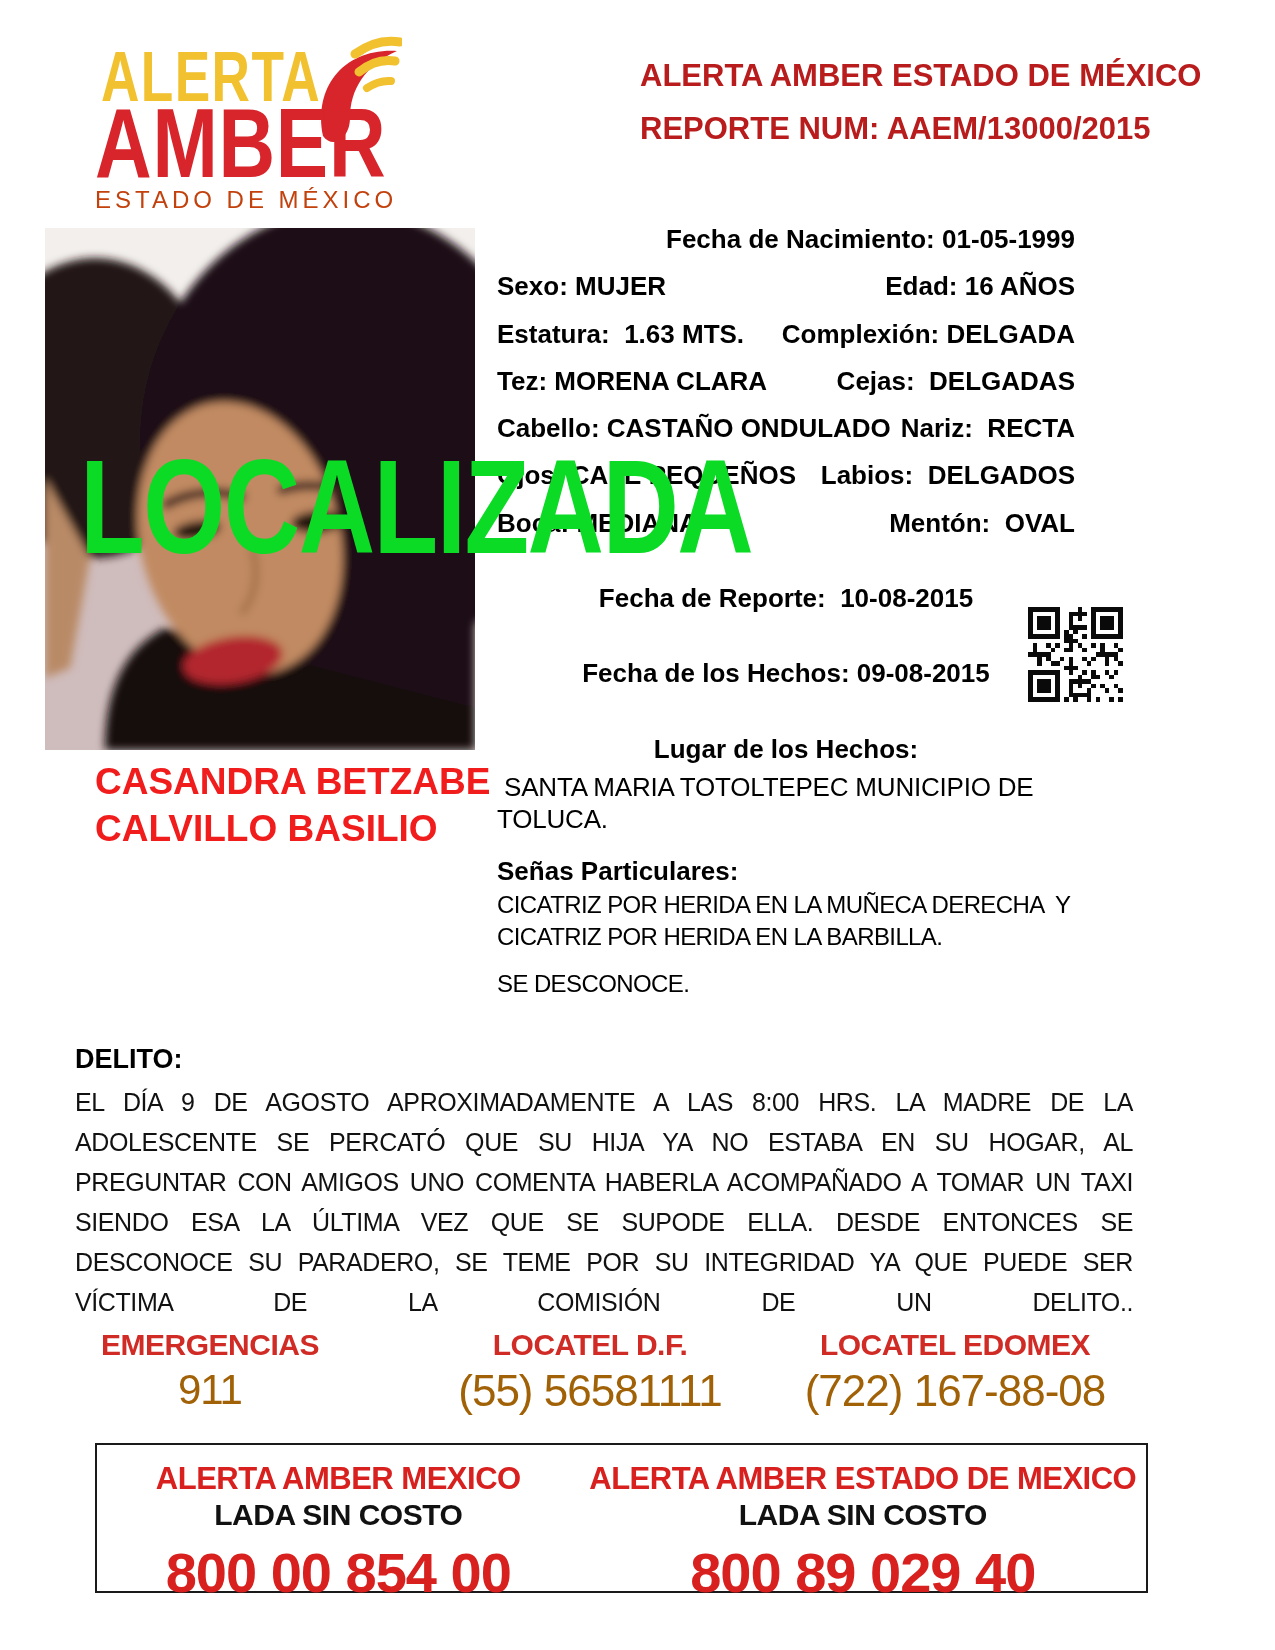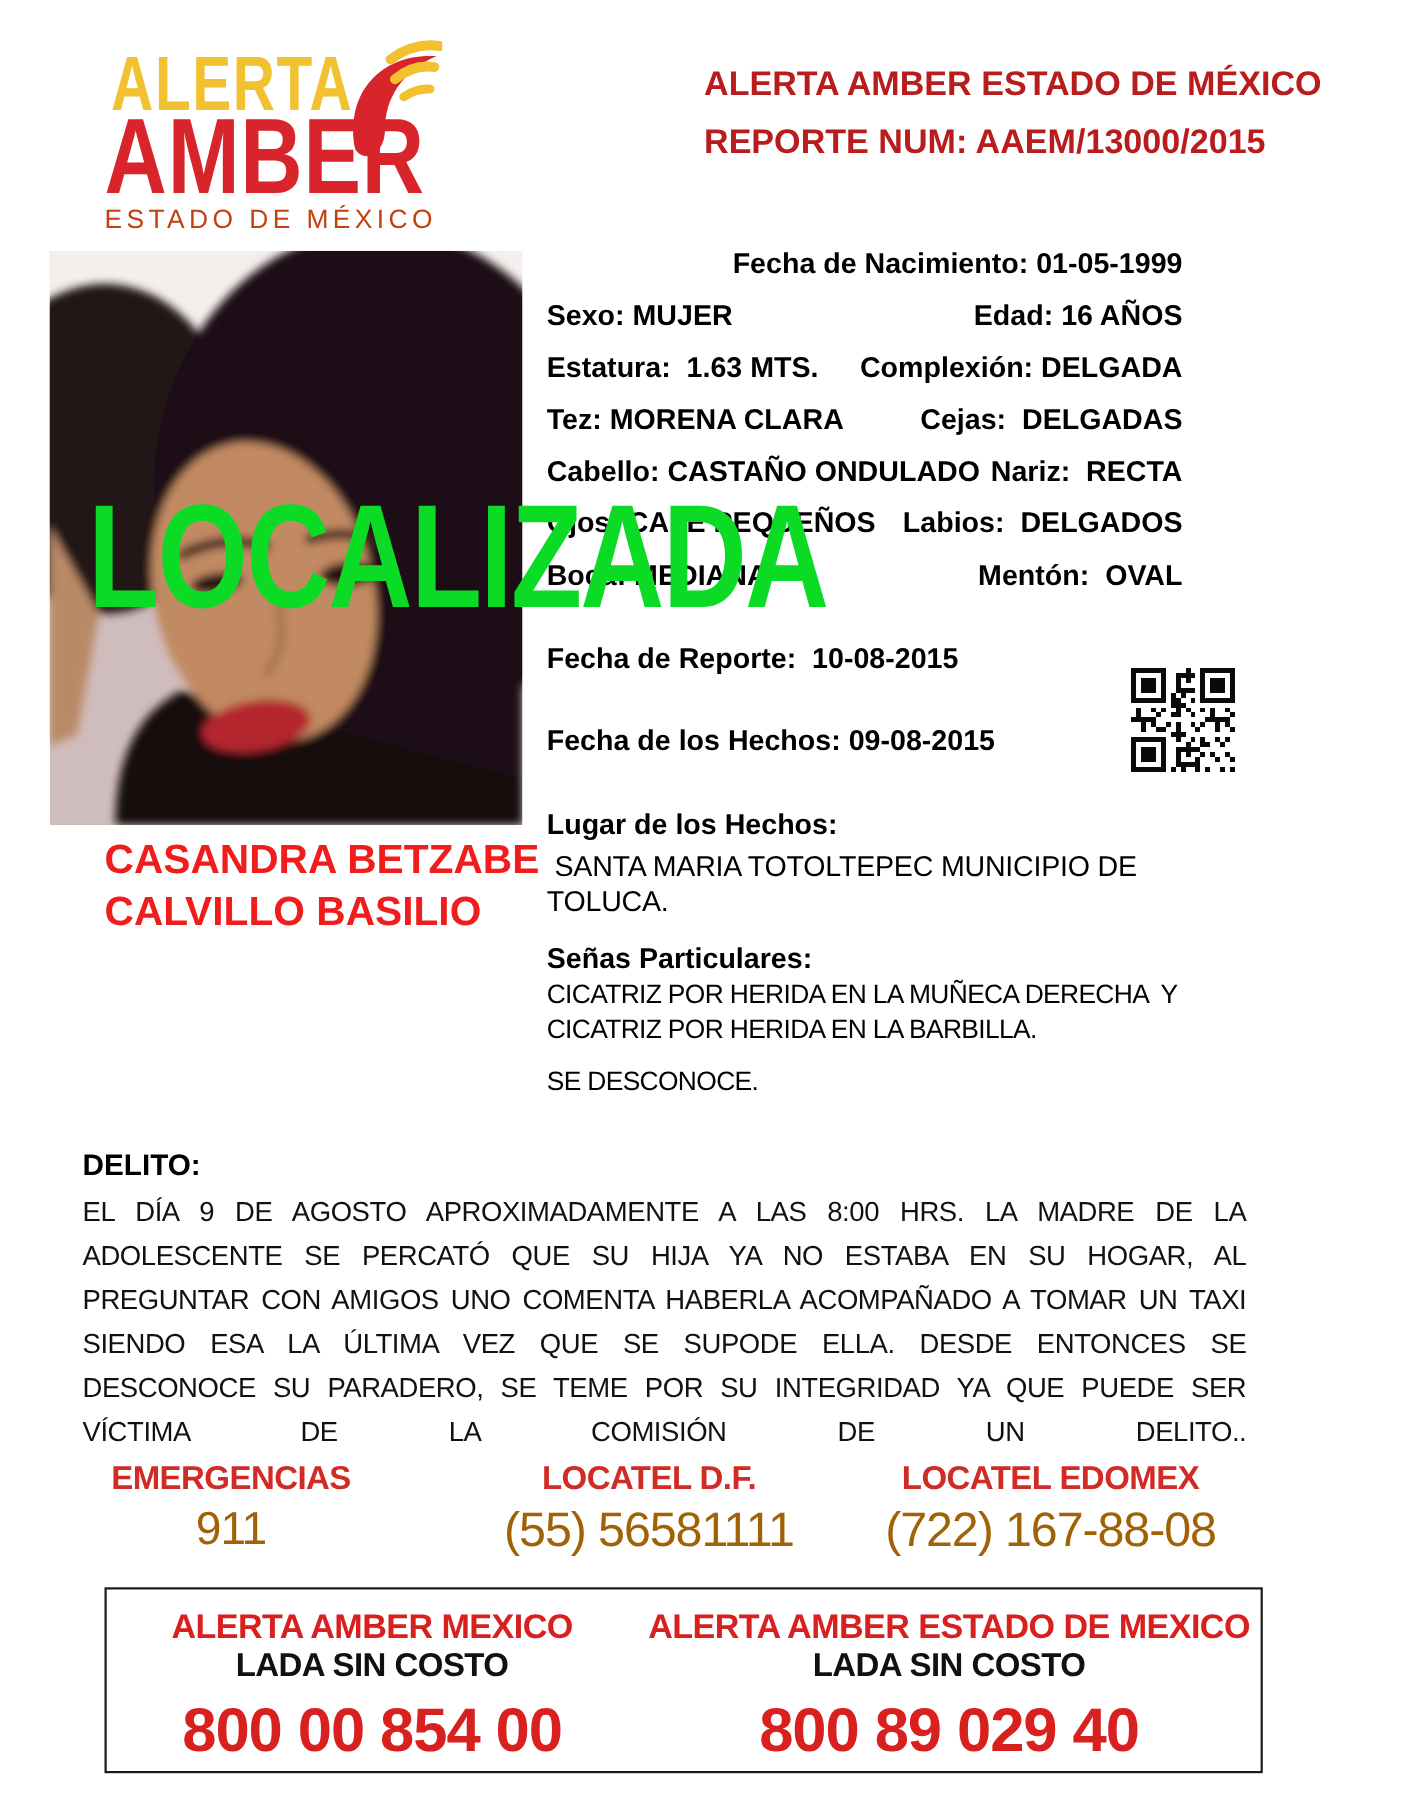--- a/index.html
+++ b/index.html
@@ -51,21 +51,21 @@
     position:absolute; left:95px; top:758px; width:400px;
     font-size:37px; font-weight:bold; color:#f11c1c; line-height:1.28;
     white-space:nowrap;
   }
 
   
   .fields { position:absolute; left:497px; top:226px; width:578px; }
   .frow { display:flex; justify-content:space-between; margin-bottom:20px;
           font-size:26px; font-weight:bold; line-height:1.05; }
   .frow.right-only { justify-content:flex-end; }
-  .frow.single { justify-content:flex-start;margin-top:48px; }
+  .frow.single { justify-content:center;margin-top:48px; }
   .frow span { white-space:pre-wrap; }
   .fline { font-size:26px; font-weight:normal; margin-bottom:14px;
            letter-spacing:-0.2px; line-height:1.25; white-space:pre-wrap; }
   .flabel { font-size:26px; font-weight:bold; margin-bottom:10px; }
   .fline.tight { font-size:24px; letter-spacing:-0.6px; margin-bottom:8px; line-height:1.35; }
   .gap-sm { height:6px; }
 
   
   .qr { position:absolute; left:1028px; top:607px; width:95px; height:95px; }
   .qr svg { display:block; width:100%; height:100%; shape-rendering:crispEdges; }
@@ -81,21 +81,21 @@
   
   .contact { position:absolute; text-align:center; }
   .contact .clabel { font-size:30px; font-weight:bold; color:#d12b25; letter-spacing:-0.5px; }
   .contact .cnumber { font-size:44px; font-weight:normal; color:#a16207; margin-top:4px; letter-spacing:-1px; }
   .contact.c1 { left:70px;  top:1328px; width:280px; }
   .contact.c2 { left:405px; top:1328px; width:370px; }
   .contact.c3 { left:775px; top:1328px; width:360px; }
 
   
   .footer-box {
-    position:absolute; left:95px; top:1443px; width:1053px; height:169px;
+    position:absolute; left:95px; top:1443px; width:1053px; height:150px;
     border:2px solid #1a1a1a; display:flex; background:#fff;
   }
   .fcol { text-align:center; padding-top:16px; }
   .fcol.left { width:46%; }
   .fcol.right { width:54%; }
   .fcol .ftitle { font-size:31px; font-weight:bold; color:#d8201f; letter-spacing:-0.5px; }
   .fcol .fsub   { font-size:30px; font-weight:bold; color:#111; letter-spacing:-0.5px; margin-top:1px; }
   .fcol .fnum   { font-size:56px; font-weight:bold; color:#d8201f; margin-top:8px; letter-spacing:-1px; }
 </style>
 </head>

